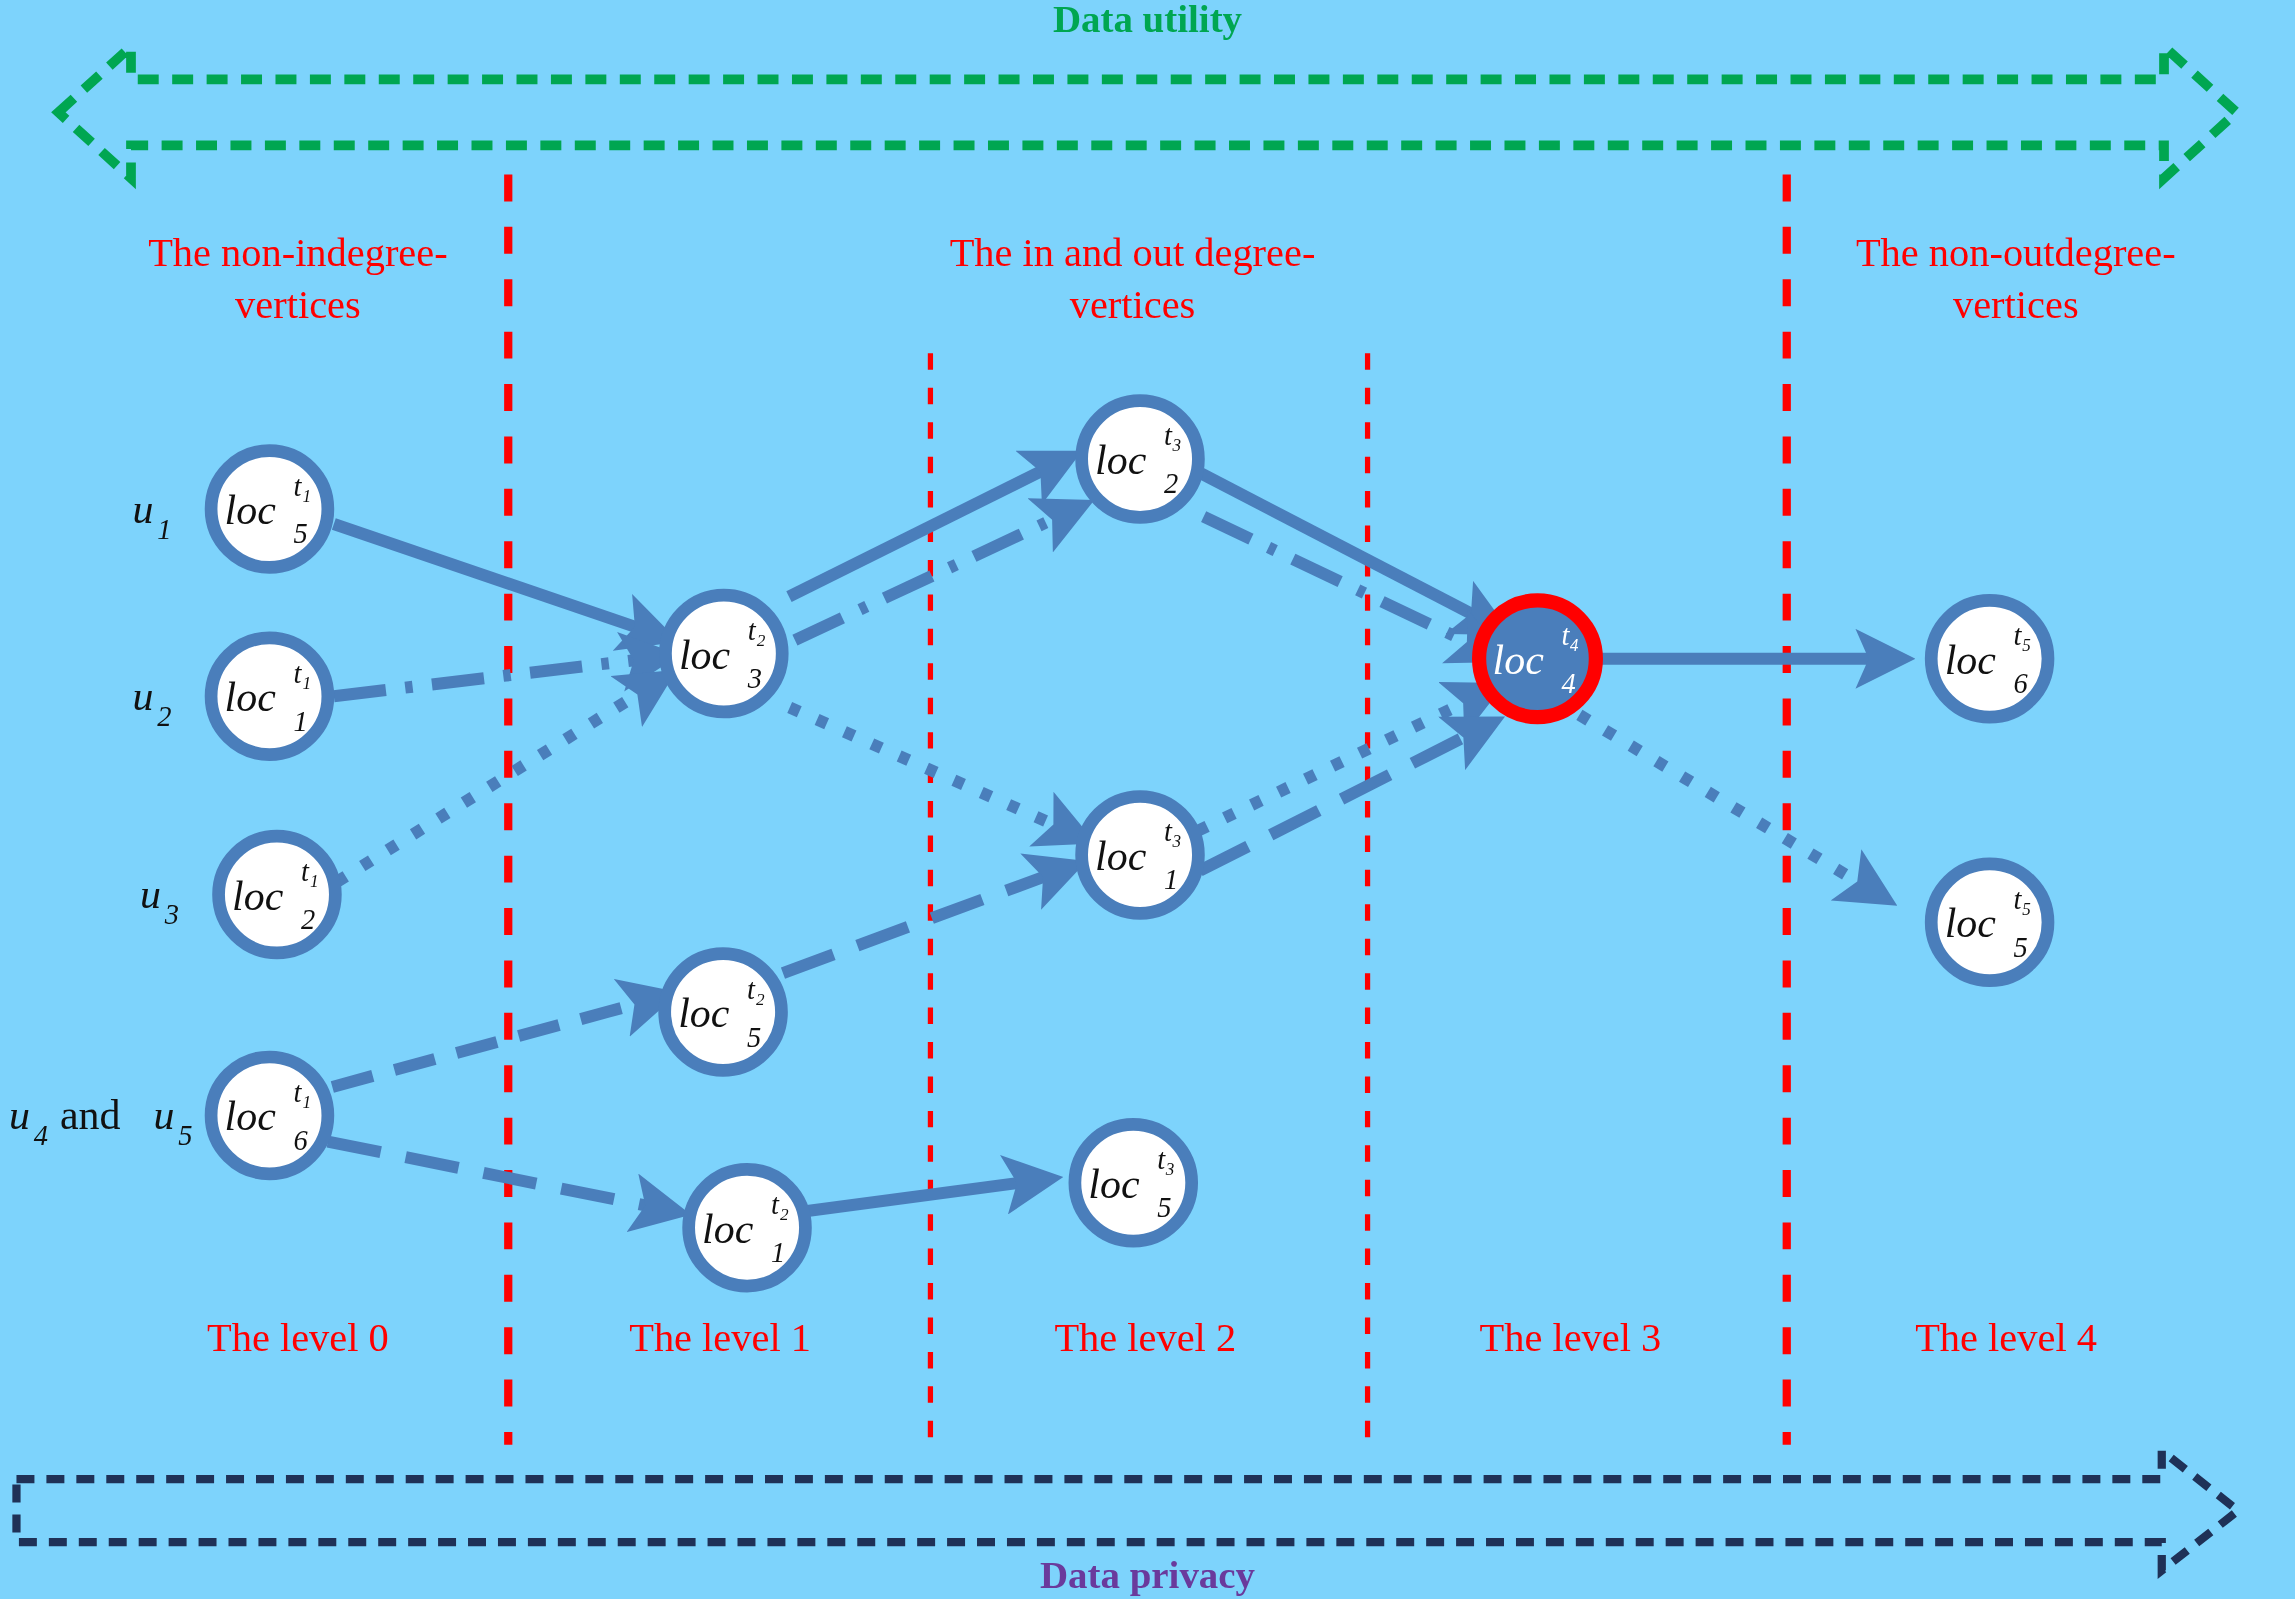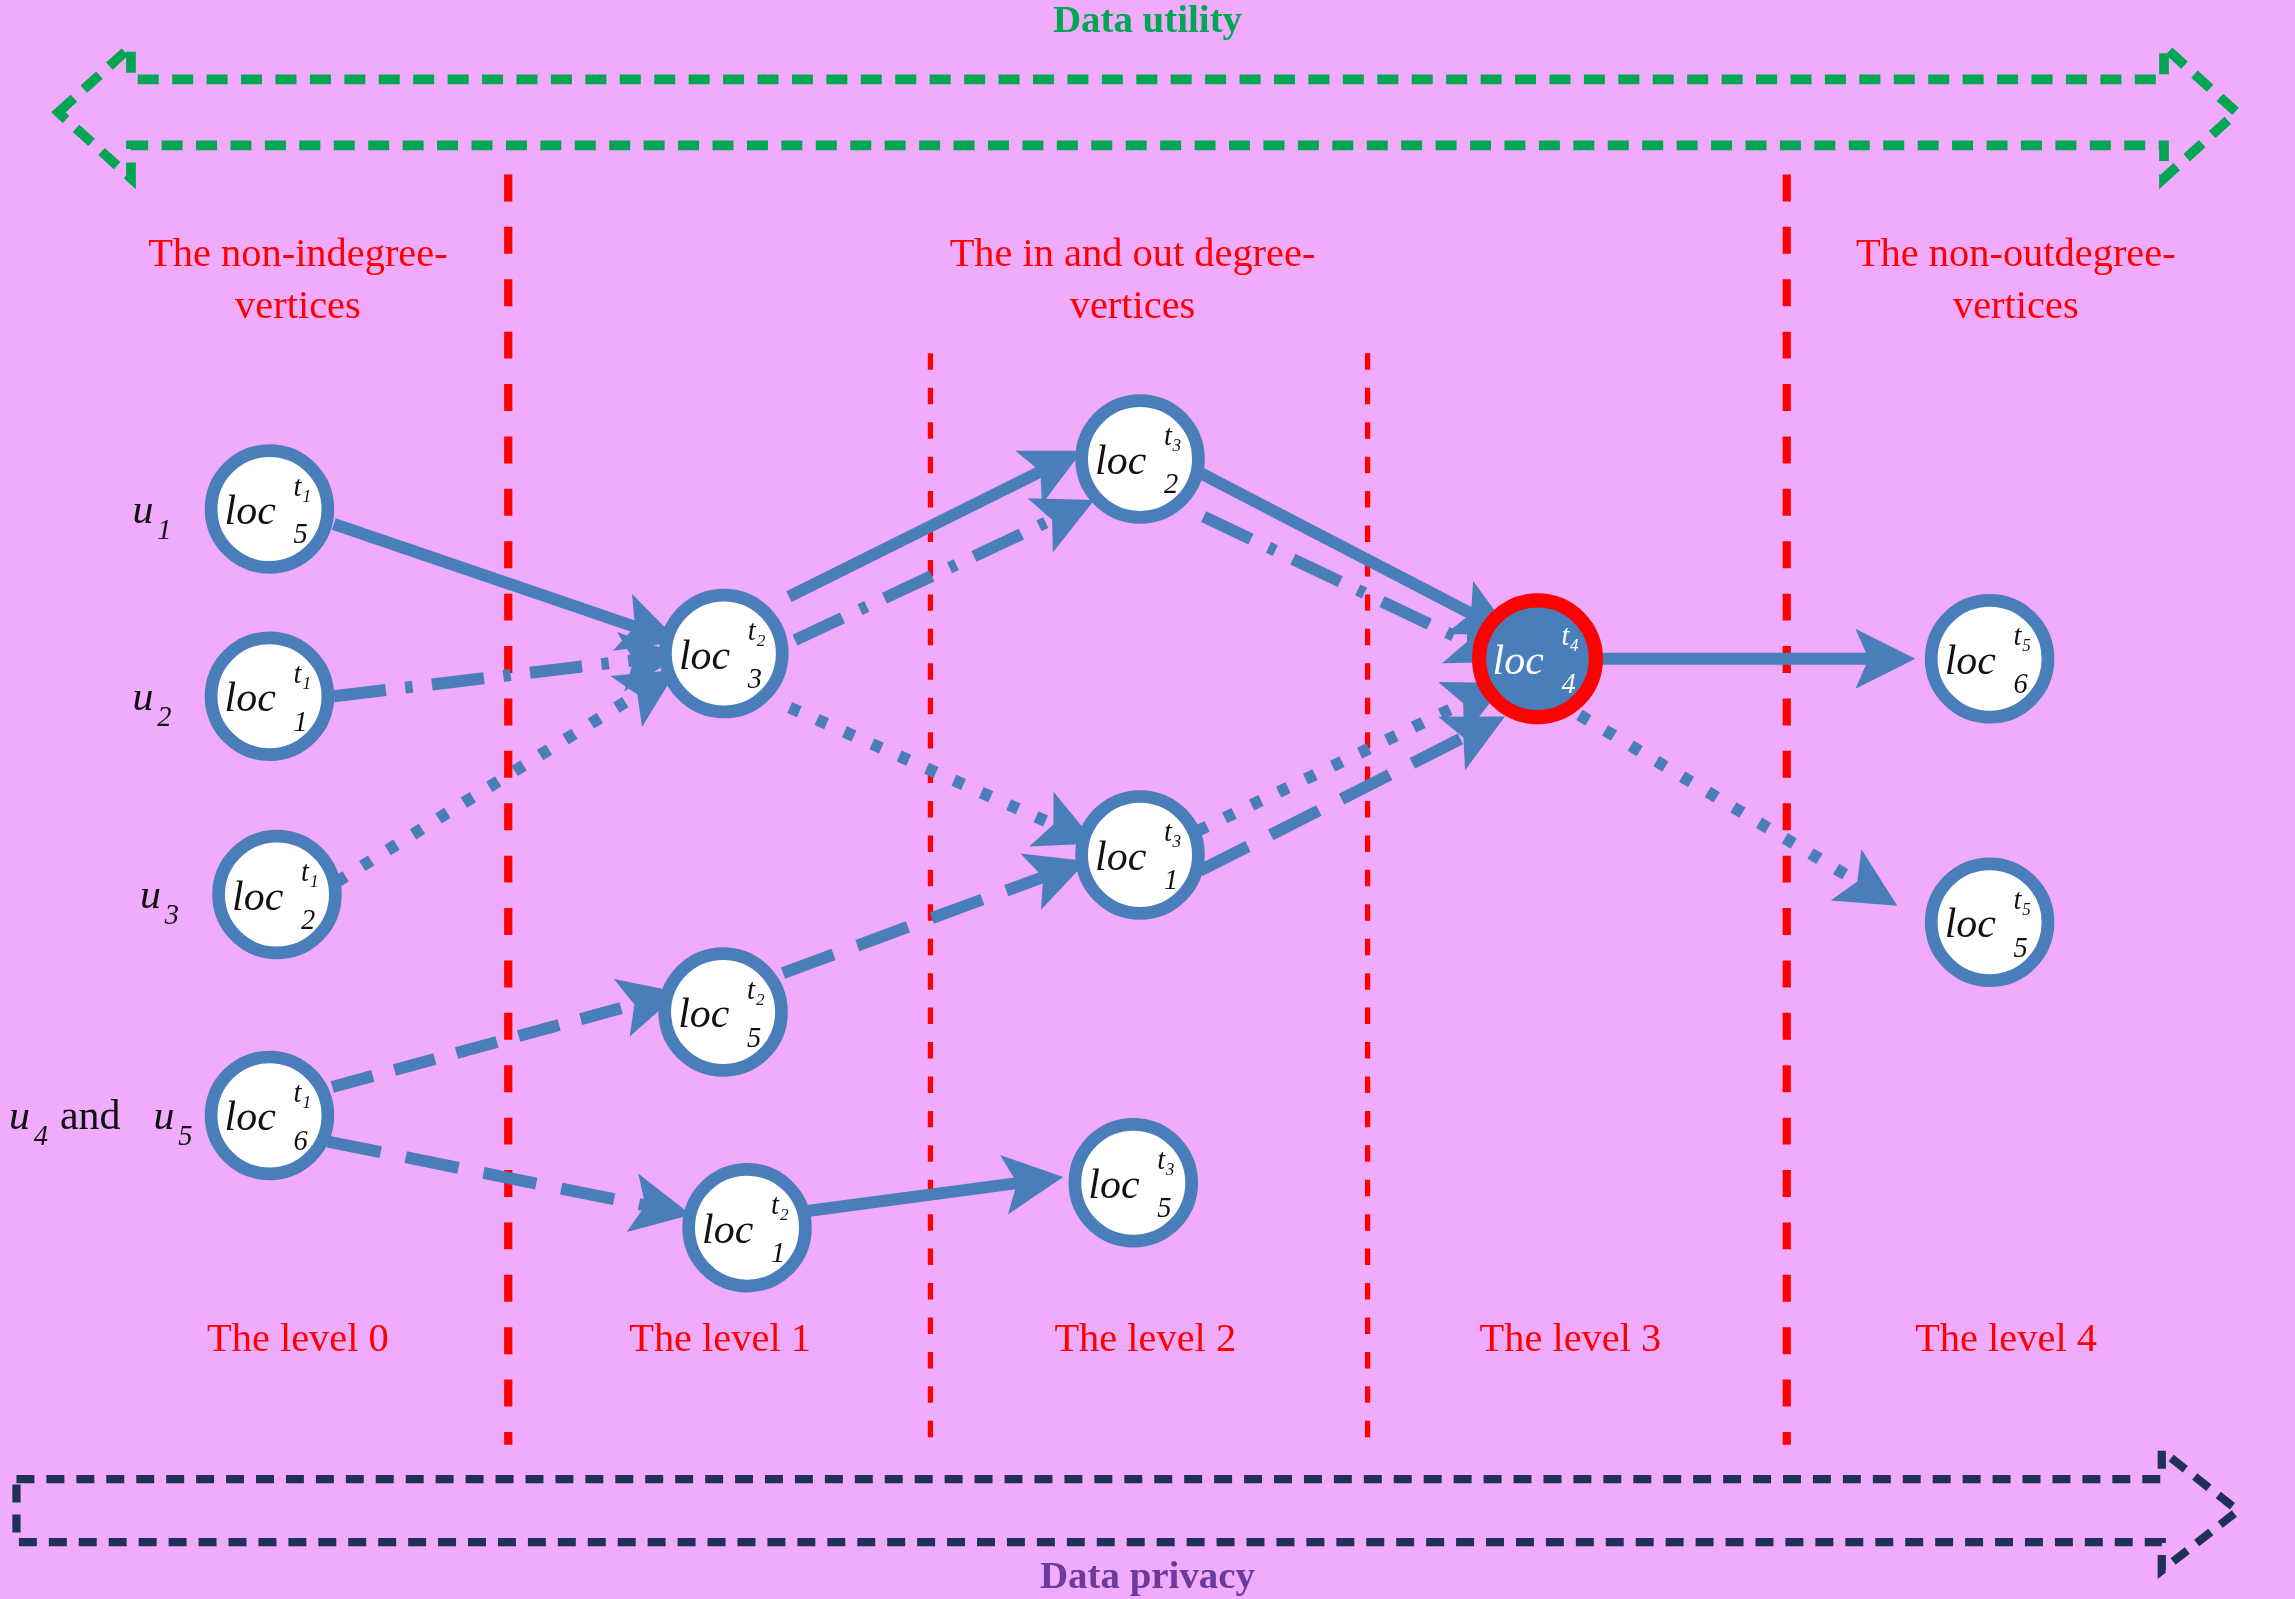--- a/index.html
+++ b/index.html
@@ -4,21 +4,21 @@
 <style>
   html, body {
     margin: 0;
     padding: 0;
     background: #ffffff;
   }
   #page {
     position: relative;
     width: 2295px;
     height: 1599px;
-    background: #f0abfc;
+    background: #7dd3fc;
     font-family: "Liberation Serif", "DejaVu Serif", serif;
     overflow: hidden;
   }
   #diagram {
     position: absolute;
     top: 0;
     left: 0;
     width: 2295px;
     height: 1599px;
   }

